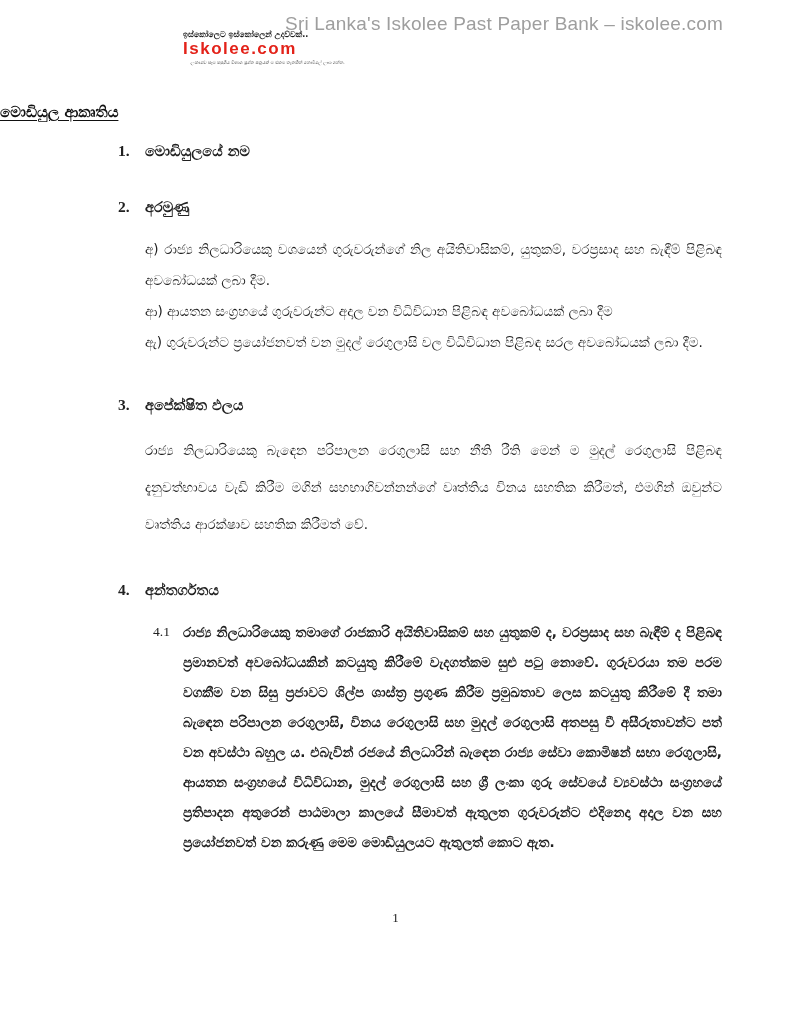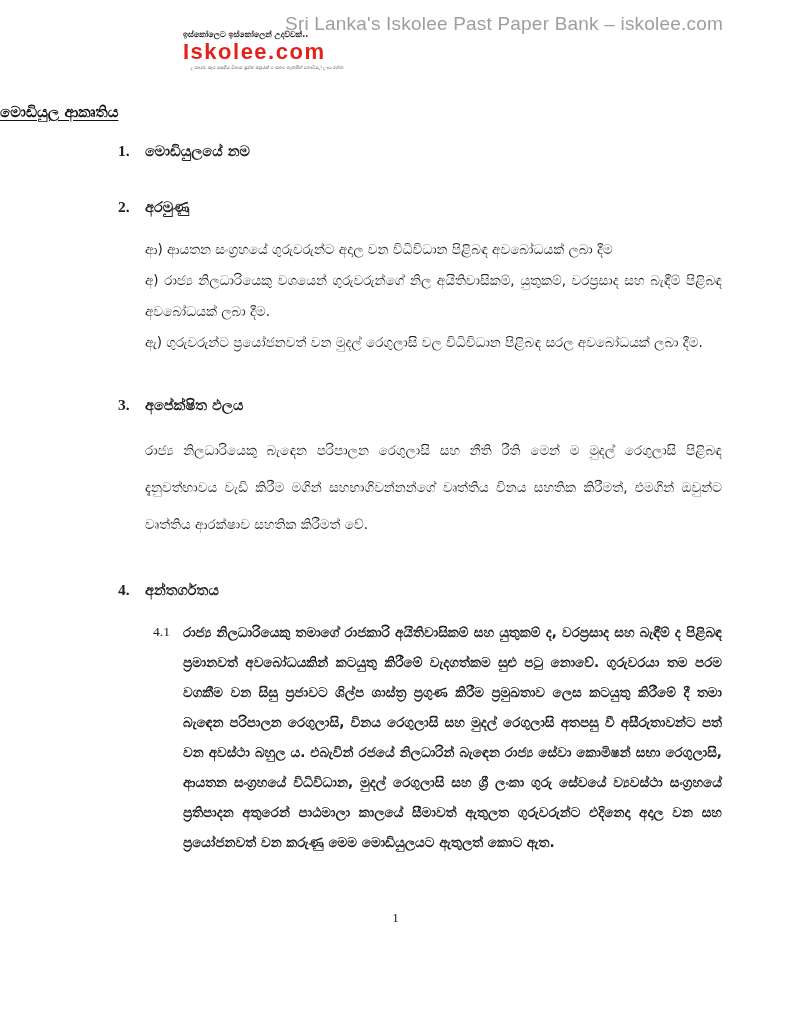--- a/index.html
+++ b/index.html
@@ -33,21 +33,21 @@
     line-height: 1.25;
   }
   .logo .tagline-top {
     font-size: 8px;
     font-weight: bold;
     color: #1c1c1c;
     white-space: nowrap;
   }
   .logo .logo-main {
     font-family: "Liberation Sans", sans-serif;
-    font-size: 22px;
+    font-size: 17px;
     font-weight: bold;
     color: #e32219;
     letter-spacing: 1.5px;
     line-height: 1.1;
   }
   .logo .tagline-bottom {
     font-size: 5px;
     color: #2a2a2a;
     white-space: nowrap;
     transform: scale(0.9);
@@ -147,22 +147,22 @@
         <span>මොඩියුලයේ නම</span>
       </div>
     </div>
 
     <div class="section">
       <div class="sec-head">
         <span class="sec-num">2.</span>
         <span>අරමුණු</span>
       </div>
       <div class="sec-body">
+        <p class="item">අ)  රාජ්‍ය නිලධාරියෙකු වශයෙන් ගුරුවරුන්ගේ නිල අයිතිවාසිකම්, යුතුකම්, වරප්‍රසාද සහ බැඳීම් පිළිබඳ අවබෝධයක් ලබා දීම.</p>
         <p class="item">ආ)  ආයතන සංග්‍රහයේ ගුරුවරුන්ට අදාල වන විධිවිධාන පිළිබඳ අවබෝධයක් ලබා දීම</p>
-        <p class="item">අ)  රාජ්‍ය නිලධාරියෙකු වශයෙන් ගුරුවරුන්ගේ නිල අයිතිවාසිකම්, යුතුකම්, වරප්‍රසාද සහ බැඳීම් පිළිබඳ අවබෝධයක් ලබා දීම.</p>
         <p class="item">ඇ)  ගුරුවරුන්ට ප්‍රයෝජනවත් වන මුදල් රෙගුලාසි වල විධිවිධාන පිළිබඳ සරල අවබෝධයක් ලබා දීම.</p>
       </div>
     </div>
 
     <div class="section">
       <div class="sec-head">
         <span class="sec-num">3.</span>
         <span>අපේක්ෂිත ඵලය</span>
       </div>
       <div class="sec-body">

